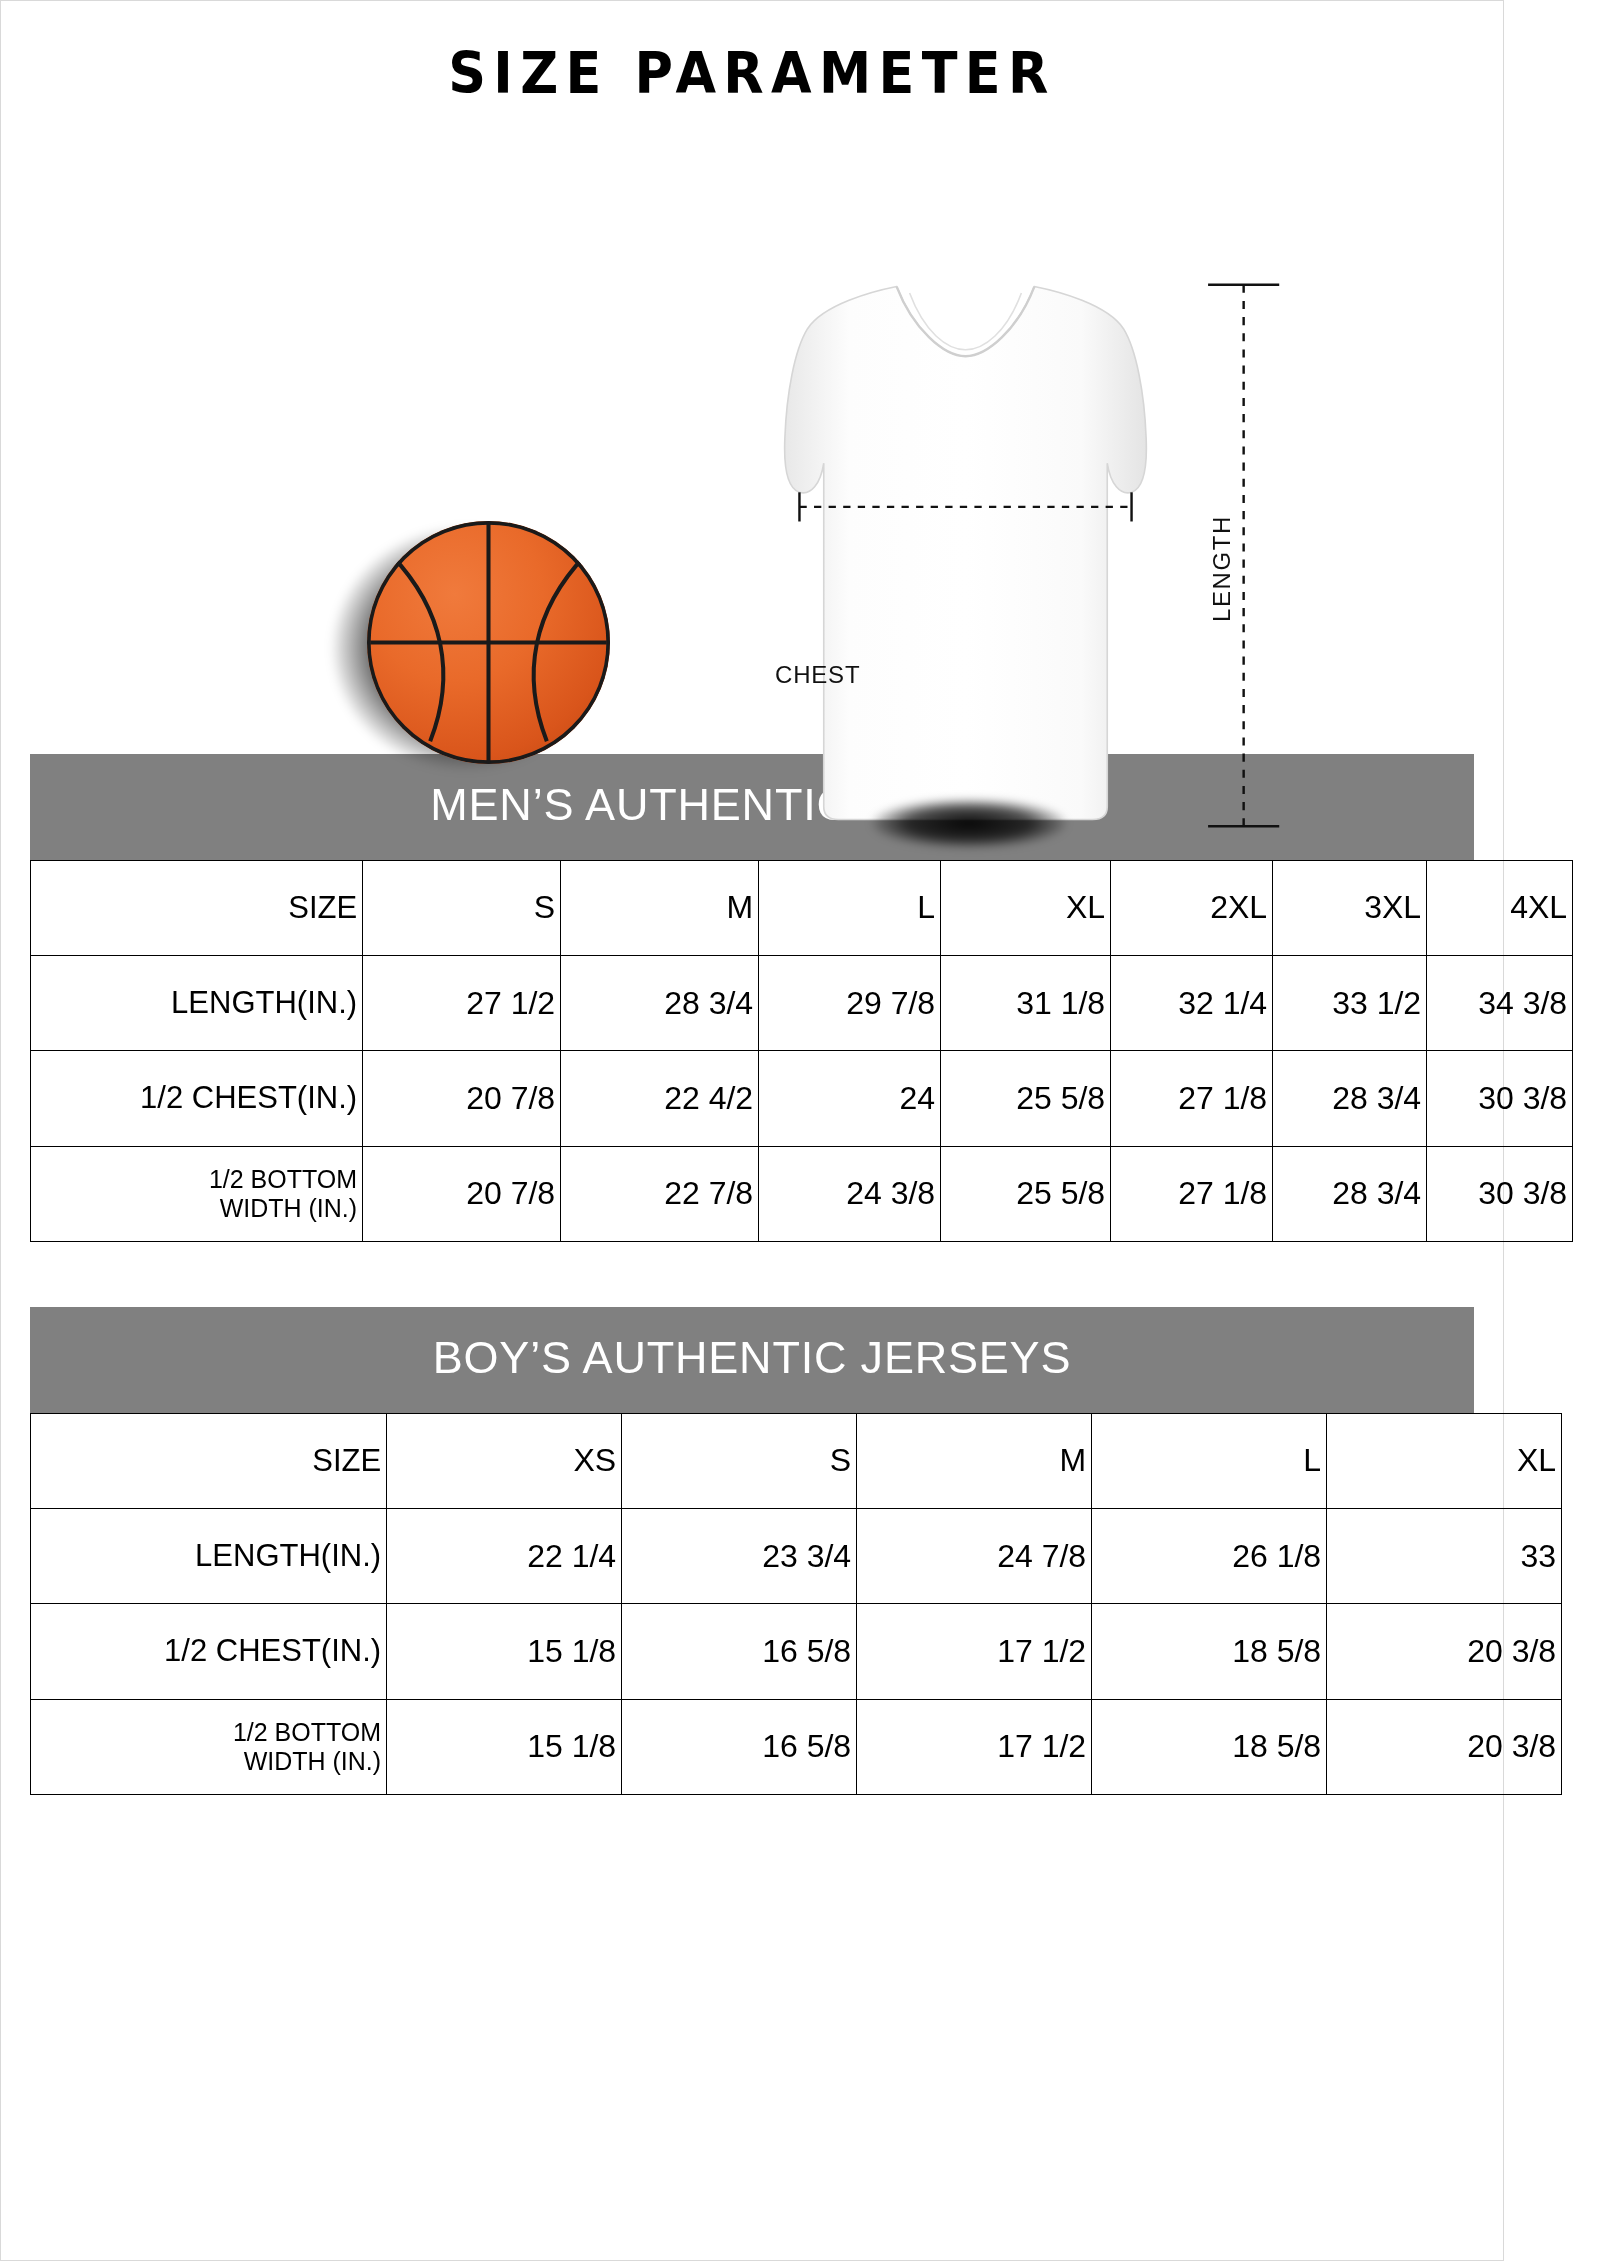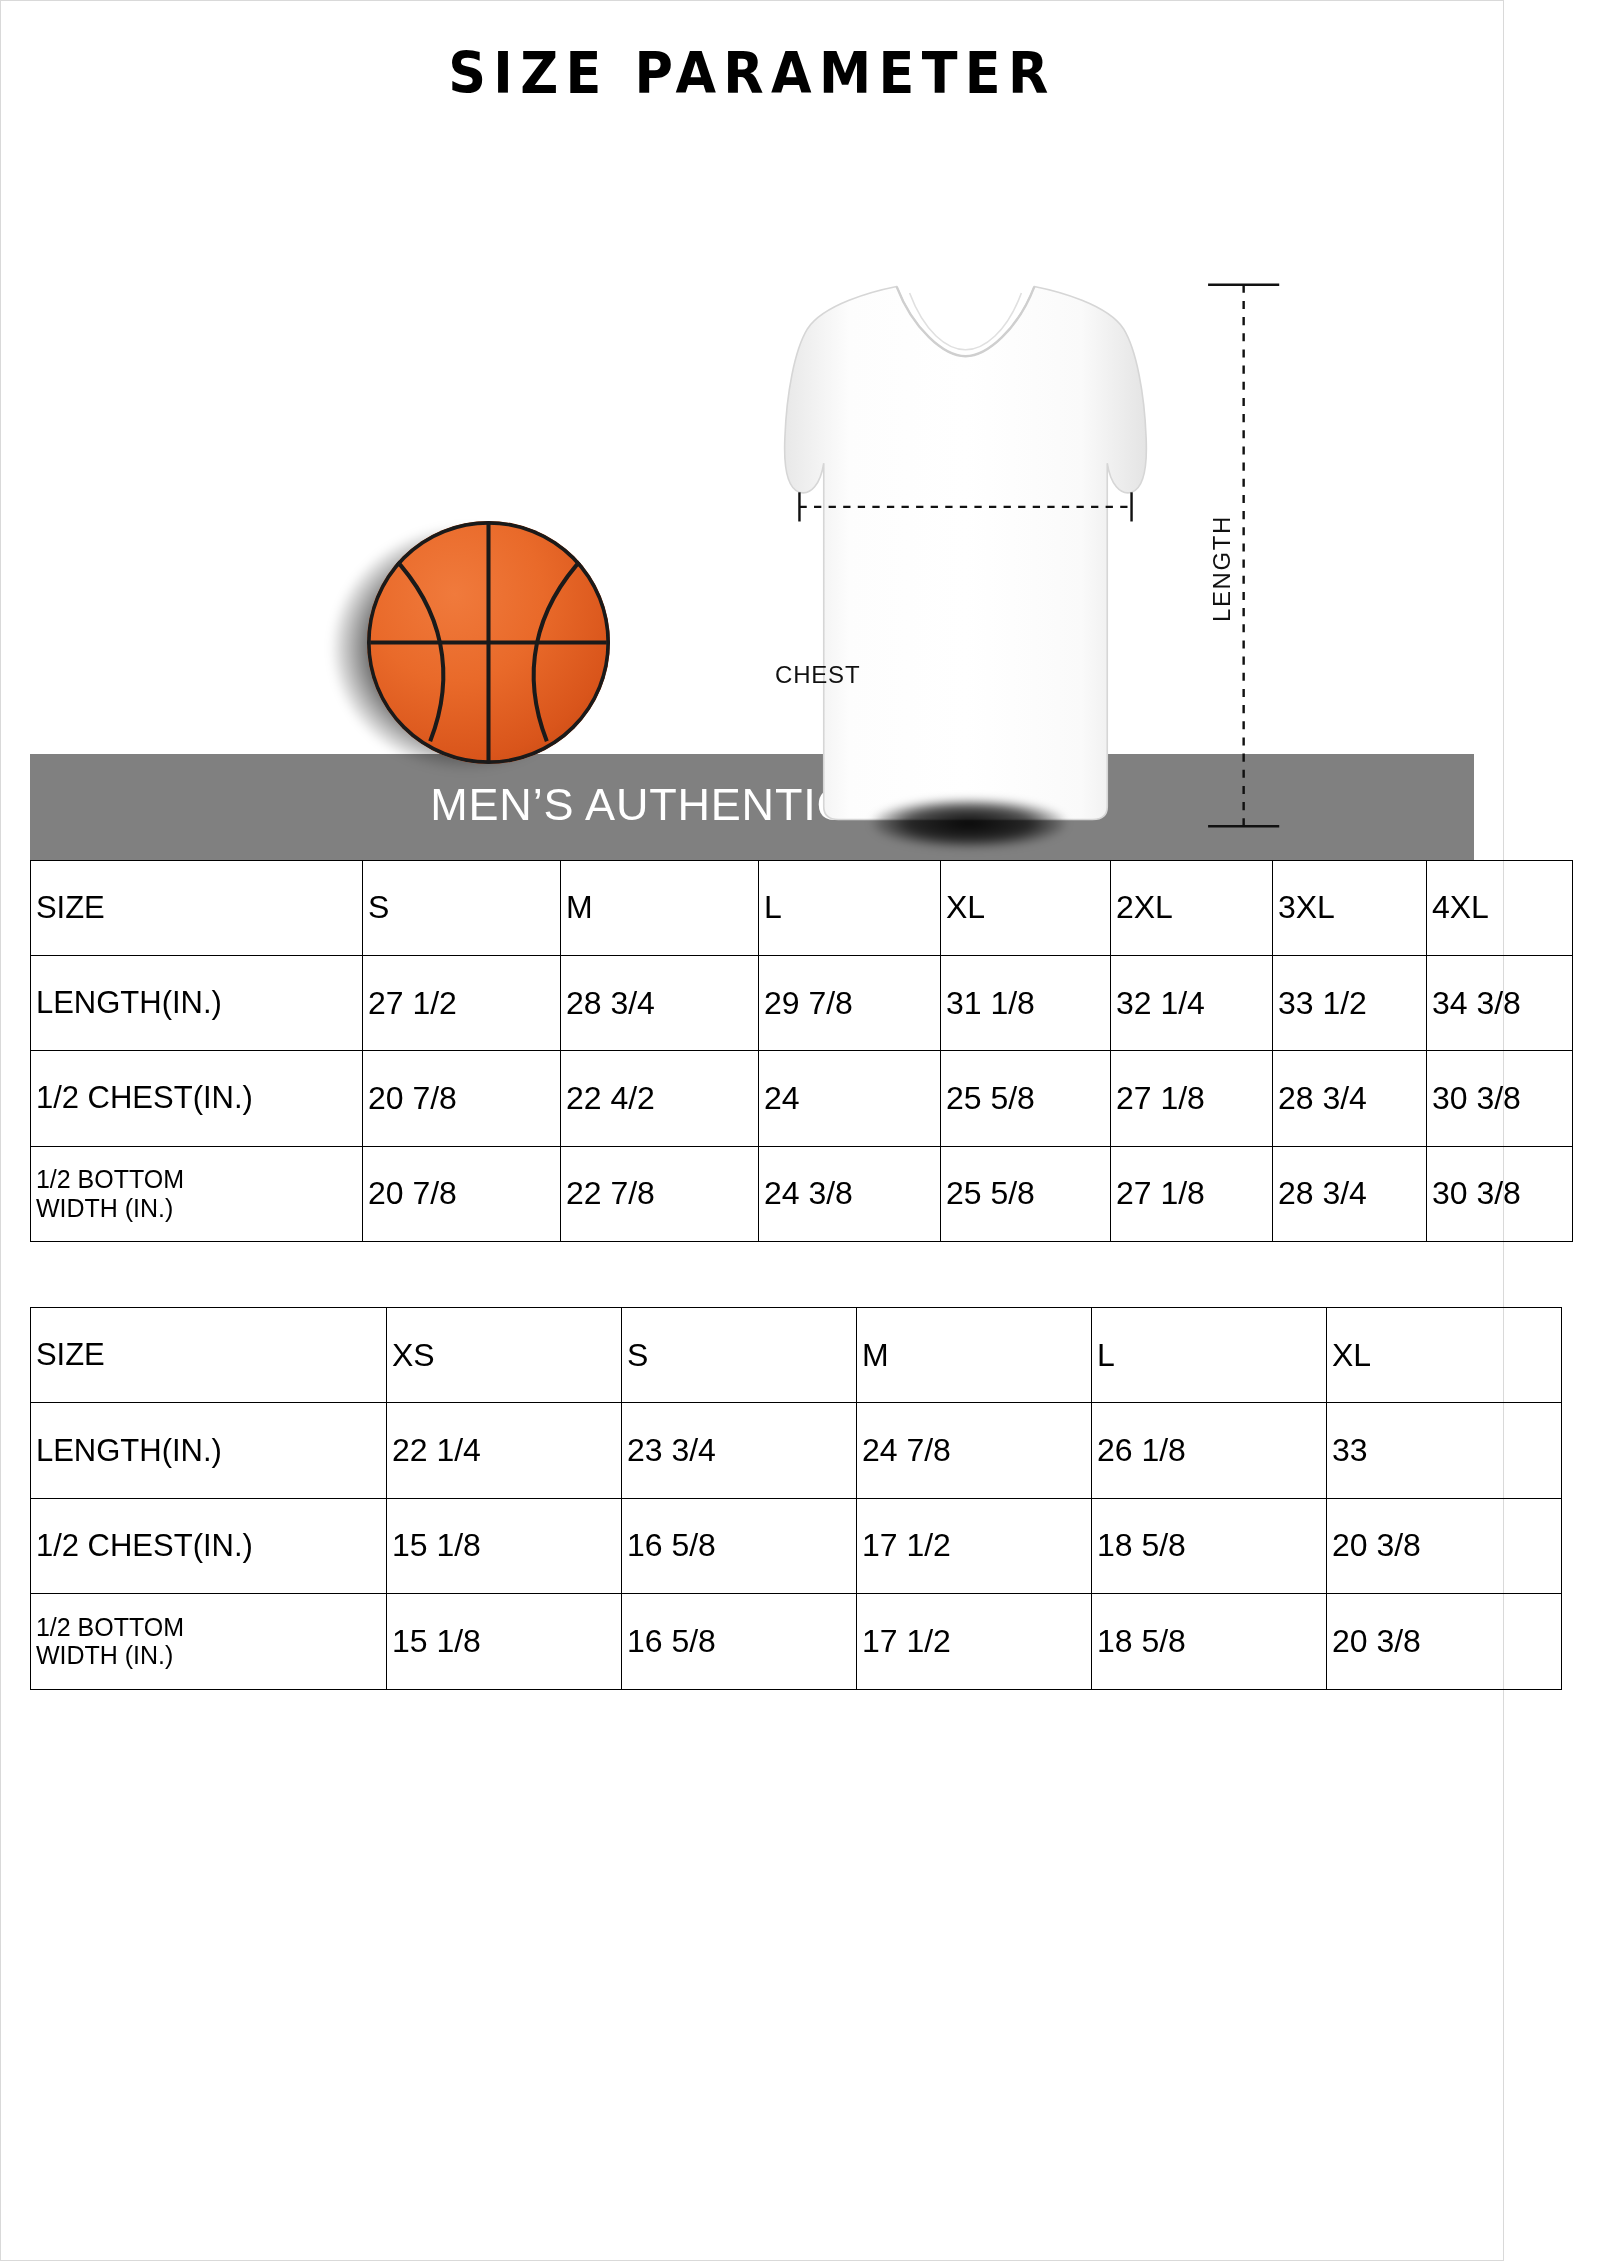--- a/index.html
+++ b/index.html
@@ -123,21 +123,21 @@
     padding: 24px 0 27.5px 0;
     border: 0.8px solid #808080;
   }
   table {
     border-collapse: collapse;
     width: 100%;
     table-layout: fixed;
   }
   table td {
     border: 0.8px solid #000000;
-    text-align: left;
+    text-align: right;
     font-size: 32px;
     height: 88px;
     padding: 3.2px 4.9px;
     font-family: "Liberation Sans", sans-serif;
     white-space: nowrap;
   }
   .rowhead {
     font-size: 31px;
   }
   .two-line {
@@ -297,20 +297,21 @@
           <td>28  3/4</td>
           <td>30  3/8</td>
         </tr>
       </tbody>
     </table>
   </div>
 
   <div class="gap-lg"></div>
 
   <div class="table-block">
+    <div class="tbl-header">BOY’S AUTHENTIC JERSEYS</div>
     <table class="boys">
       <colgroup>
         <col class="b0">
           <col class="b1">
           <col class="b2">
           <col class="b3">
           <col class="b4">
           <col class="b5">
       </colgroup>
       <tbody>

